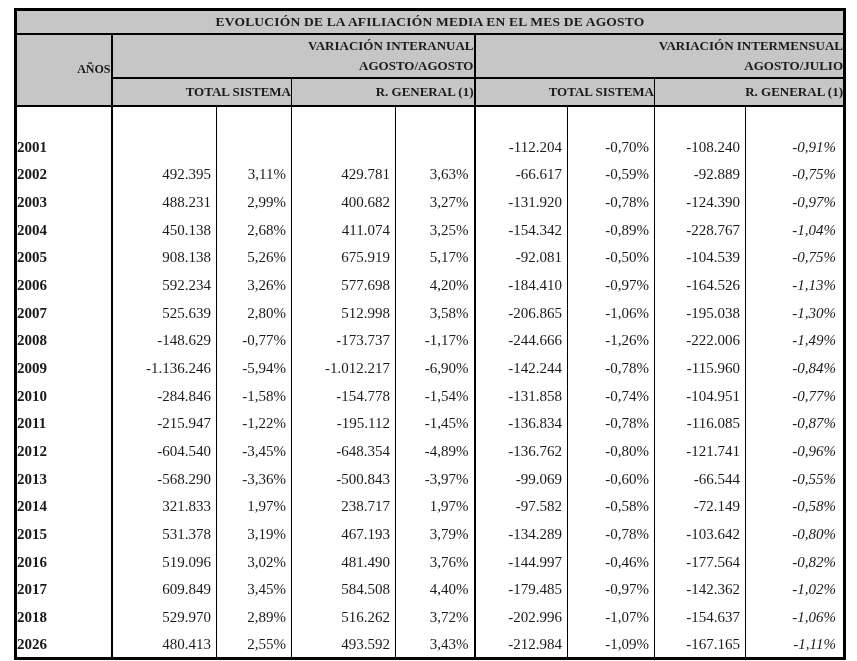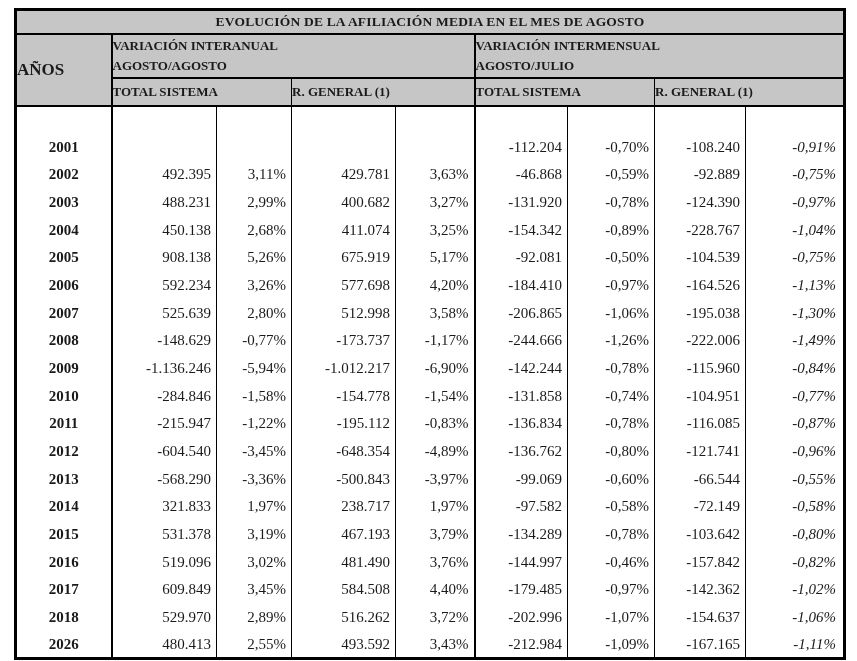--- a/index.html
+++ b/index.html
@@ -38,40 +38,40 @@
     border-bottom:2.5px solid var(--border);
     font-size:13.5px;font-weight:bold;
     text-align:center;vertical-align:middle;
     letter-spacing:.2px;
   }
   tr.group-row{height:44px;}
   tr.sub-row{height:28px;}
   th.hcell{
     background:var(--header-bg);
     font-size:13px;font-weight:bold;
-    text-align:left;vertical-align:middle;
+    text-align:right;vertical-align:middle;
   }
   th.anos{
     border-bottom:2.5px solid var(--border);
-    font-size:17px;
+    font-size:12px;
   }
   th.group{
     border-left:2.5px solid var(--border);
     border-bottom:2px solid var(--border);
     white-space:pre-line;
     line-height:1.5;
   }
   th.sub{border-bottom:2.5px solid var(--border);}
   th.sub.bl-thin{border-left:1.5px solid var(--border);}
   th.sub.bl-thick{border-left:2.5px solid var(--border);}
   
   tr.spacer-row{height:16px;}
   tbody.data tr{height:27.68px;}
   td{font-size:15px;vertical-align:middle;}
-  td.c0{text-align:center;font-weight:bold;font-size:15px;}
+  td.c0{text-align:left;font-weight:bold;font-size:15px;}
   td.c1,td.c2,td.c3,td.c4,td.c5,td.c6,td.c7,td.c8{text-align:right;padding-right:5px;}
   td.c8{padding-right:7px;font-style:italic;}
   td.c1{border-left:2.5px solid var(--border);}
   td.c5{border-left:2.5px solid var(--border);}
   td.c2,td.c3,td.c4,td.c6,td.c7,td.c8{border-left:1.5px solid var(--border);}
 </style>
 </head>
 <body>
 
 <div class="page">
@@ -127,21 +127,21 @@
           <td class="c6">-0,70%</td>
           <td class="c7">-108.240</td>
           <td class="c8">-0,91%</td>
         </tr>
         <tr>
           <td class="c0">2002</td>
           <td class="c1">492.395</td>
           <td class="c2">3,11%</td>
           <td class="c3">429.781</td>
           <td class="c4">3,63%</td>
-          <td class="c5">-46.868</td>
+          <td class="c5">-66.617</td>
           <td class="c6">-0,59%</td>
           <td class="c7">-92.889</td>
           <td class="c8">-0,75%</td>
         </tr>
         <tr>
           <td class="c0">2003</td>
           <td class="c1">488.231</td>
           <td class="c2">2,99%</td>
           <td class="c3">400.682</td>
           <td class="c4">3,27%</td>
@@ -225,21 +225,21 @@
           <td class="c5">-131.858</td>
           <td class="c6">-0,74%</td>
           <td class="c7">-104.951</td>
           <td class="c8">-0,77%</td>
         </tr>
         <tr>
           <td class="c0">2011</td>
           <td class="c1">-215.947</td>
           <td class="c2">-1,22%</td>
           <td class="c3">-195.112</td>
-          <td class="c4">-0,83%</td>
+          <td class="c4">-1,45%</td>
           <td class="c5">-136.834</td>
           <td class="c6">-0,78%</td>
           <td class="c7">-116.085</td>
           <td class="c8">-0,87%</td>
         </tr>
         <tr>
           <td class="c0">2012</td>
           <td class="c1">-604.540</td>
           <td class="c2">-3,45%</td>
           <td class="c3">-648.354</td>
@@ -283,21 +283,21 @@
           <td class="c8">-0,80%</td>
         </tr>
         <tr>
           <td class="c0">2016</td>
           <td class="c1">519.096</td>
           <td class="c2">3,02%</td>
           <td class="c3">481.490</td>
           <td class="c4">3,76%</td>
           <td class="c5">-144.997</td>
           <td class="c6">-0,46%</td>
-          <td class="c7">-157.842</td>
+          <td class="c7">-177.564</td>
           <td class="c8">-0,82%</td>
         </tr>
         <tr>
           <td class="c0">2017</td>
           <td class="c1">609.849</td>
           <td class="c2">3,45%</td>
           <td class="c3">584.508</td>
           <td class="c4">4,40%</td>
           <td class="c5">-179.485</td>
           <td class="c6">-0,97%</td>

